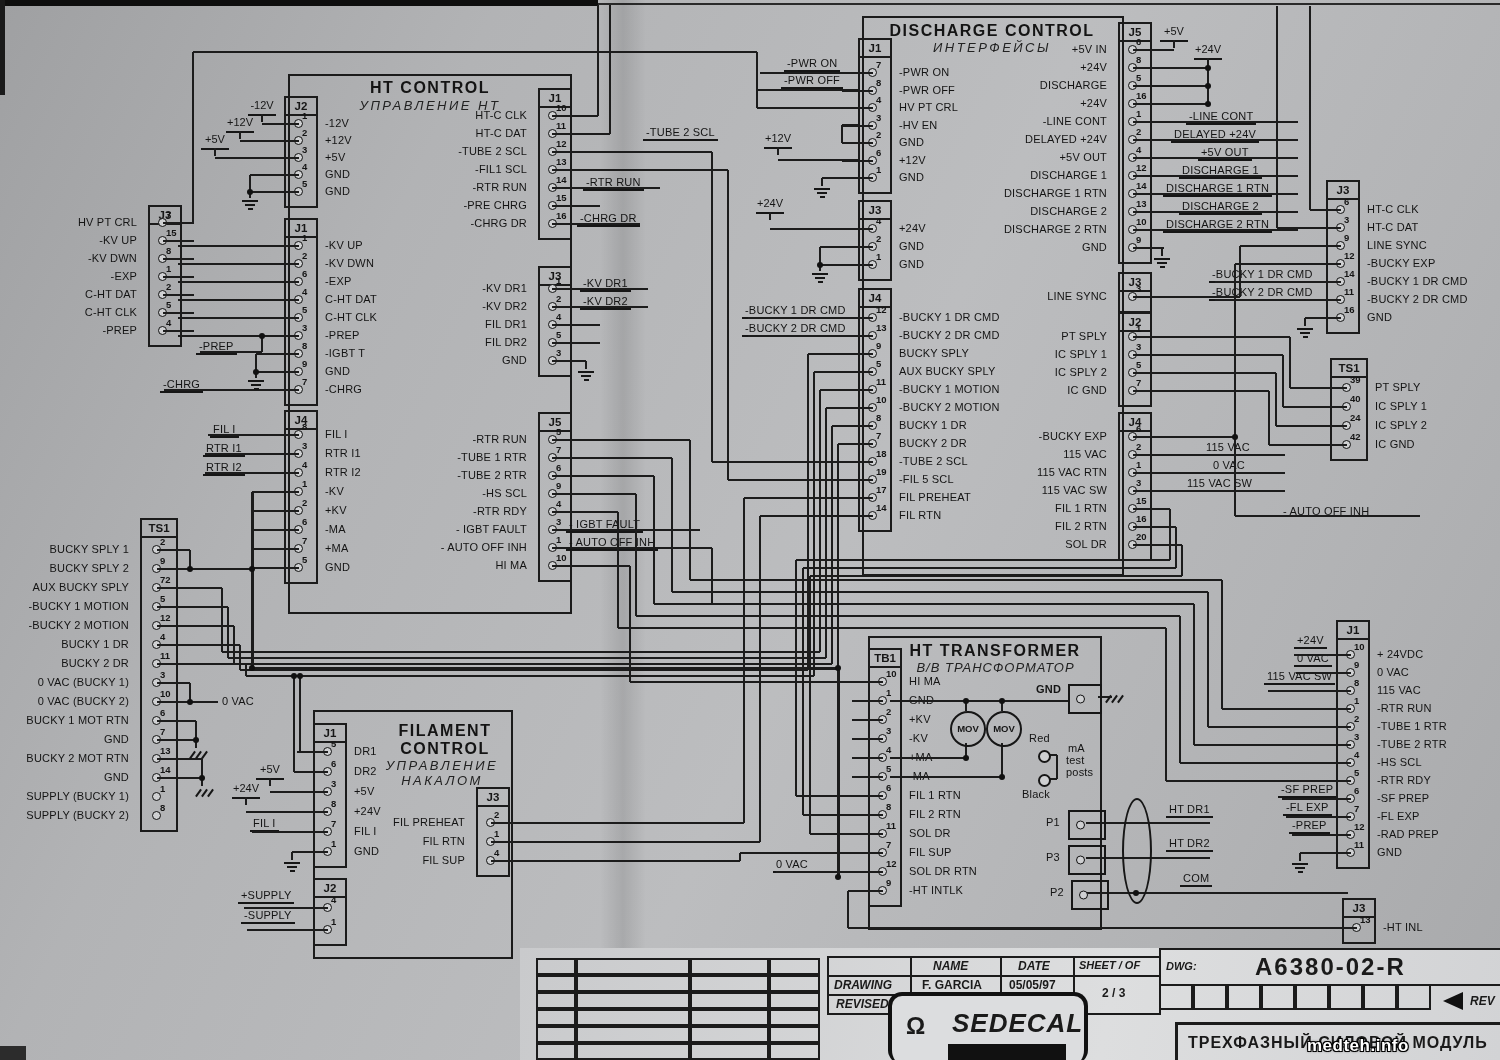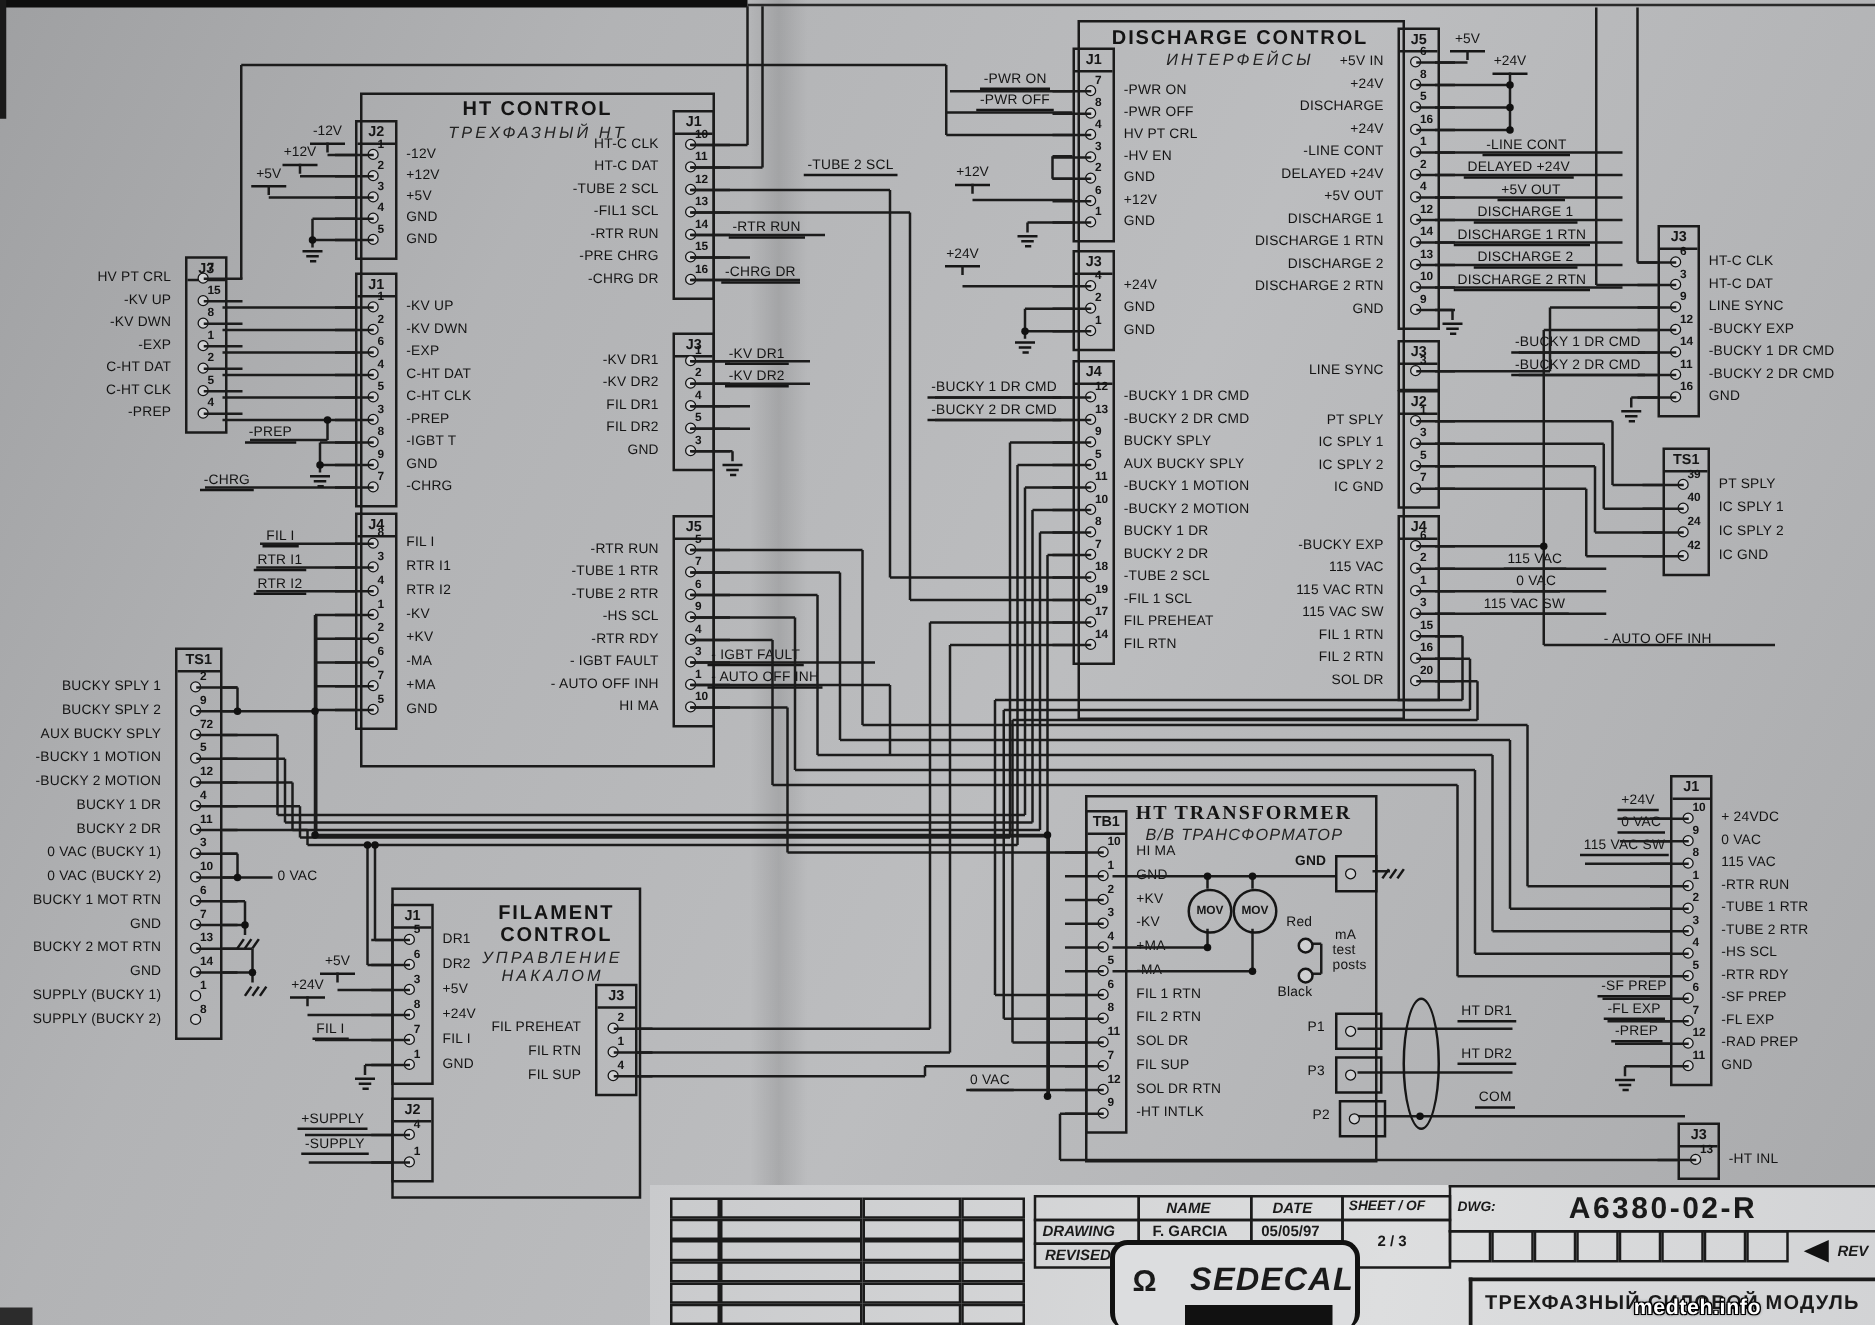--- a/index.html
+++ b/index.html
@@ -46,32 +46,32 @@
 <div id="page">
 
   <div class="shade" style="left:0;top:0;width:598px;height:6px;background:#0e0e0e;"></div>
   <div class="shade" style="left:598px;top:3px;width:902px;height:2px;background:#2a2a2a;"></div>
   <div class="shade" style="left:0;top:0;width:5px;height:95px;background:#1a1a1a;"></div>
   <div class="shade" style="left:600px;top:0;width:46px;height:1060px;background:linear-gradient(90deg,rgba(0,0,0,0),rgba(0,0,0,.10),rgba(0,0,0,0));"></div>
   <div class="shade" style="left:0;top:1046px;width:26px;height:14px;background:#2c2c2c;"></div>
 
   <div class="blk" style="left:288px;top:74px;width:280px;height:536px;"></div>
   <div class="blk-title" style="left:330px;top:79px;width:200px;">HT CONTROL</div>
-  <div class="blk-title-ru" style="left:330px;top:98px;width:200px;">ТРЕХФАЗНЫЙ  НТ</div>
+  <div class="blk-title-ru" style="left:330px;top:98px;width:200px;">УПРАВЛЕНИЕ  НТ</div>
 
   <div class="blk" style="left:862px;top:16px;width:258px;height:556px;"></div>
   <div class="blk-title" style="left:880px;top:22px;width:224px;">DISCHARGE CONTROL</div>
   <div class="blk-title-ru" style="left:880px;top:40px;width:224px;">ИНТЕРФЕЙСЫ</div>
 
   <div class="blk" style="left:313px;top:710px;width:196px;height:245px;"></div>
   <div class="blk-title" style="left:385px;top:722px;width:120px;">FILAMENT CONTROL</div>
   <div class="blk-title-ru" style="left:378px;top:758px;width:128px;white-space:normal;">УПРАВЛЕНИЕ НАКАЛОМ</div>
 
   <div class="blk" style="left:868px;top:636px;width:230px;height:290px;"></div>
-  <div class="blk-title" style="left:900px;top:642px;width:190px;font-family:Liberation Serif, serif;">HT TRANSFORMER</div>
+  <div class="blk-title" style="left:900px;top:642px;width:190px;">HT TRANSFORMER</div>
   <div class="blk-title-ru" style="left:898px;top:660px;width:195px;letter-spacing:1px;">В/В ТРАНСФОРМАТОР</div>
 
   <div id="canvas">
       <div class="conn" style="left: 284px; top: 96px; width: 30px; height: 108px;">
         <div class="conn-name">J2</div>
       </div>
       <div class="pin-c" style="left: 294px; top: 119px;"></div>
       <div class="pin-n" style="left: 302px; top: 110px;">1</div>
       <div class="pin-l" style="top: 117px; left: 325px;">-12V</div>
       <div class="wire" style="left: 268px; top: 123px; width: 31px; height: 2px;"></div>
@@ -477,21 +477,21 @@
       <div class="pin-c" style="left: 868px; top: 439px;"></div>
       <div class="pin-n" style="left: 876px; top: 430px;">7</div>
       <div class="pin-l" style="top: 437px; left: 899px;">BUCKY 2 DR</div>
       <div class="wire" style="left: 842px; top: 443px; width: 31px; height: 2px;"></div>
       <div class="pin-c" style="left: 868px; top: 457px;"></div>
       <div class="pin-n" style="left: 876px; top: 448px; text-align: center;">18</div>
       <div class="pin-l" style="top: 455px; left: 899px;">-TUBE 2 SCL</div>
       <div class="wire" style="left: 842px; top: 461px; width: 31px; height: 2px;"></div>
       <div class="pin-c" style="left: 868px; top: 475px;"></div>
       <div class="pin-n" style="left: 876px; top: 466px;">19</div>
-      <div class="pin-l" style="top: 473px; left: 899px;">-FIL 1 SCL</div>
+      <div class="pin-l" style="top: 473px; left: 899px;">-FIL 5 SCL</div>
       <div class="wire" style="left: 842px; top: 479px; width: 31px; height: 2px;"></div>
       <div class="pin-c" style="left: 868px; top: 493px;"></div>
       <div class="pin-n" style="left: 876px; top: 484px;">17</div>
       <div class="pin-l" style="top: 491px; left: 899px;">FIL PREHEAT</div>
       <div class="wire" style="left: 842px; top: 497px; width: 31px; height: 2px;"></div>
       <div class="pin-c" style="left: 868px; top: 511px;"></div>
       <div class="pin-n" style="left: 876px; top: 502px;">14</div>
       <div class="pin-l" style="top: 509px; left: 899px;">FIL RTN</div>
       <div class="wire" style="left: 842px; top: 515px; width: 31px; height: 2px;"></div>
       <div class="conn" style="left: 1118px; top: 22px; width: 30px; height: 238px;">

